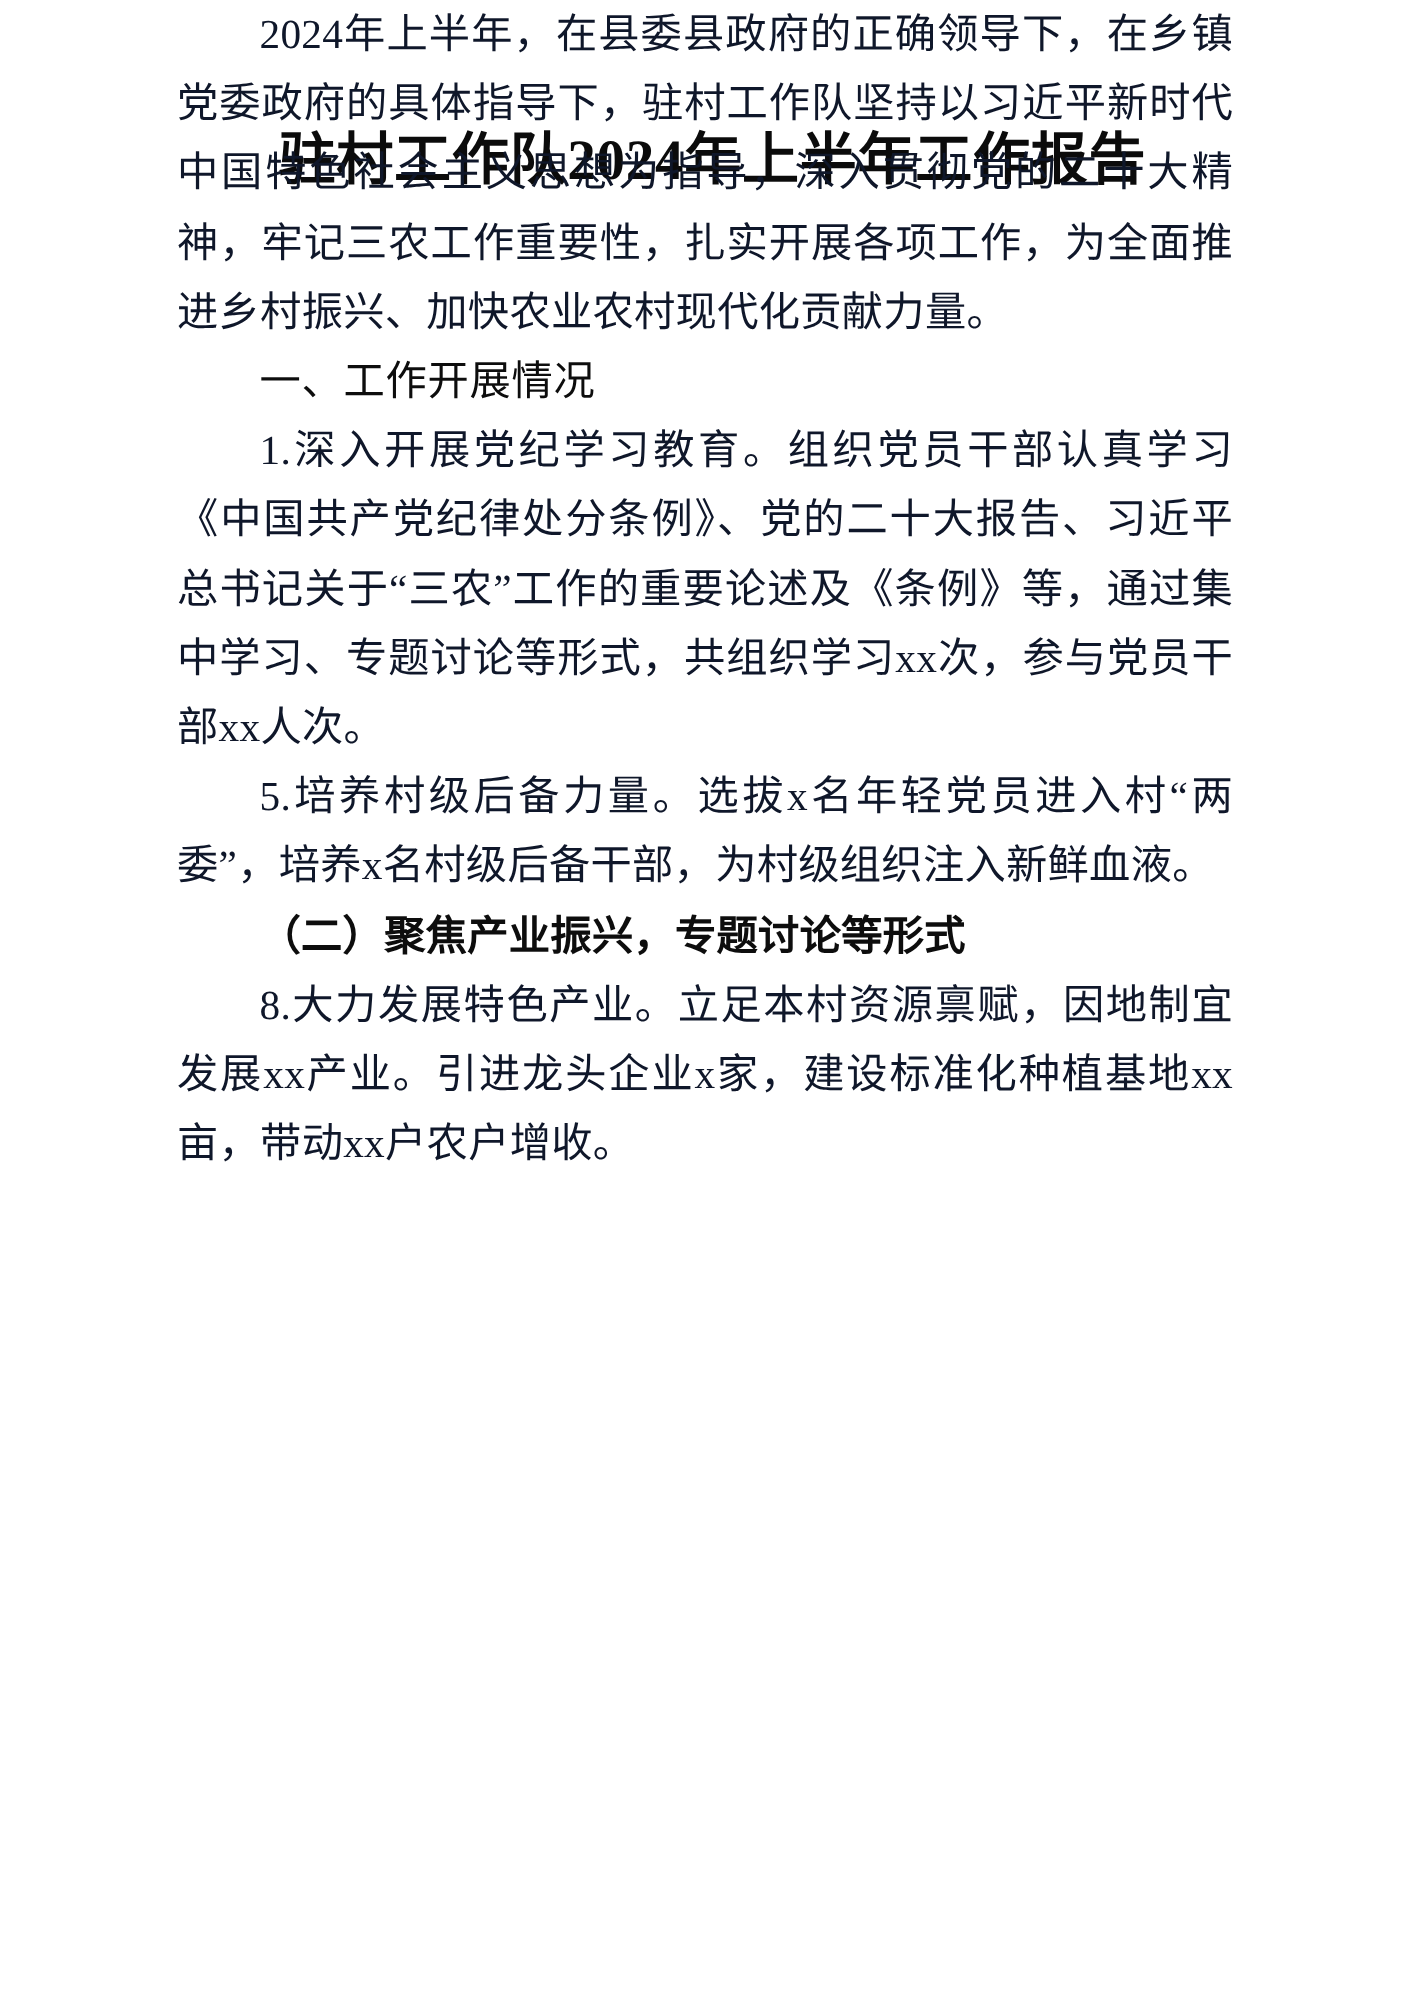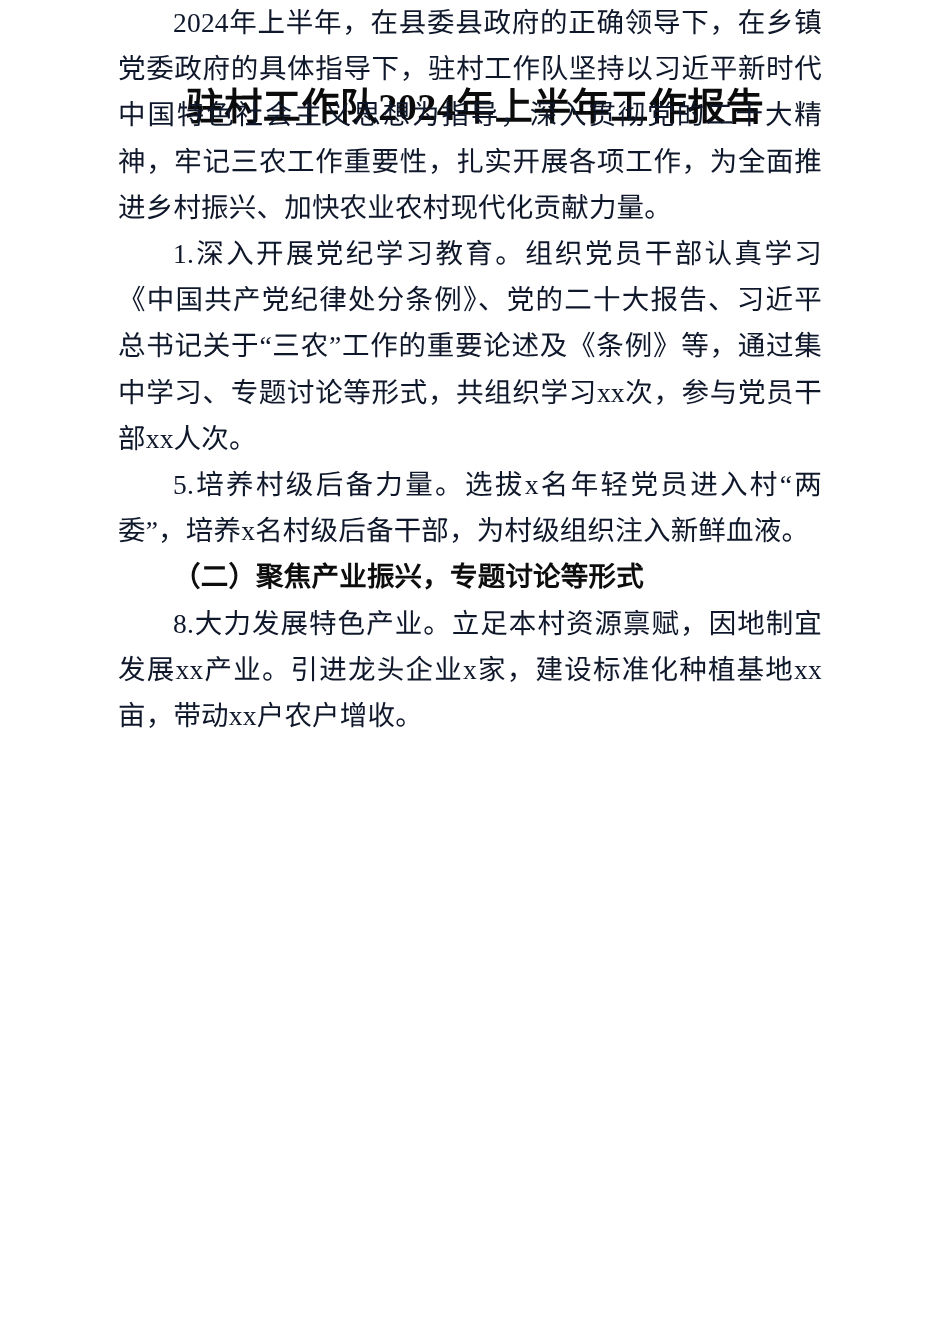--- a/index.html
+++ b/index.html
@@ -83,20 +83,21 @@
 <body>
 
 <div class="page">
 
   <h1 class="doc-title">驻村工作队2024年上半年工作报告</h1>
 
   <div class="doc-body">
 
     <p class="ln p-body">2024年上半年，在县委县政府的正确领导下，在乡镇党委政府的具体指导下，驻村工作队坚持以习近平新时代中国特色社会主义思想为指导，深入贯彻党的二十大精神，牢记三农工作重要性，扎实开展各项工作，为全面推进乡村振兴、加快农业农村现代化贡献力量。</p>
 
+    <p class="ln h1-cn">一、工作开展情况</p>
 
 
     <p class="ln p-body">1.深入开展党纪学习教育。组织党员干部认真学习《中国共产党纪律处分条例》、党的二十大报告、习近平总书记关于“三农”工作的重要论述及《条例》等，通过集中学习、专题讨论等形式，共组织学习xx次，参与党员干部xx人次。</p>
 
 
     <p class="ln p-body">5.培养村级后备力量。选拔x名年轻党员进入村“两委”，培养x名村级后备干部，为村级组织注入新鲜血液。</p>
 
     <p class="ln h2-cn">（二）聚焦产业振兴，专题讨论等形式</p>
 
     <p class="ln p-body">8.大力发展特色产业。立足本村资源禀赋，因地制宜发展xx产业。引进龙头企业x家，建设标准化种植基地xx亩，带动xx户农户增收。</p>

